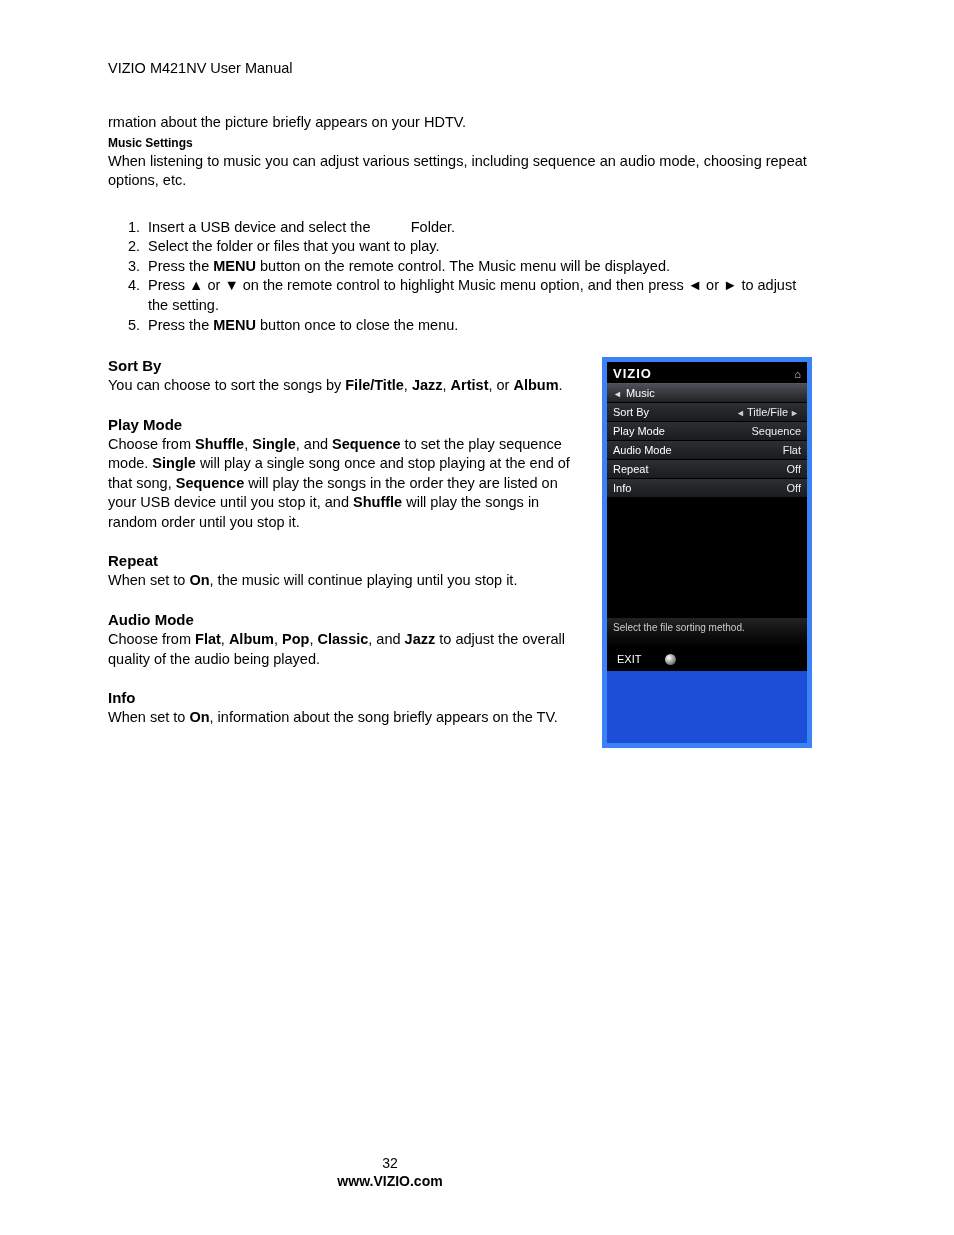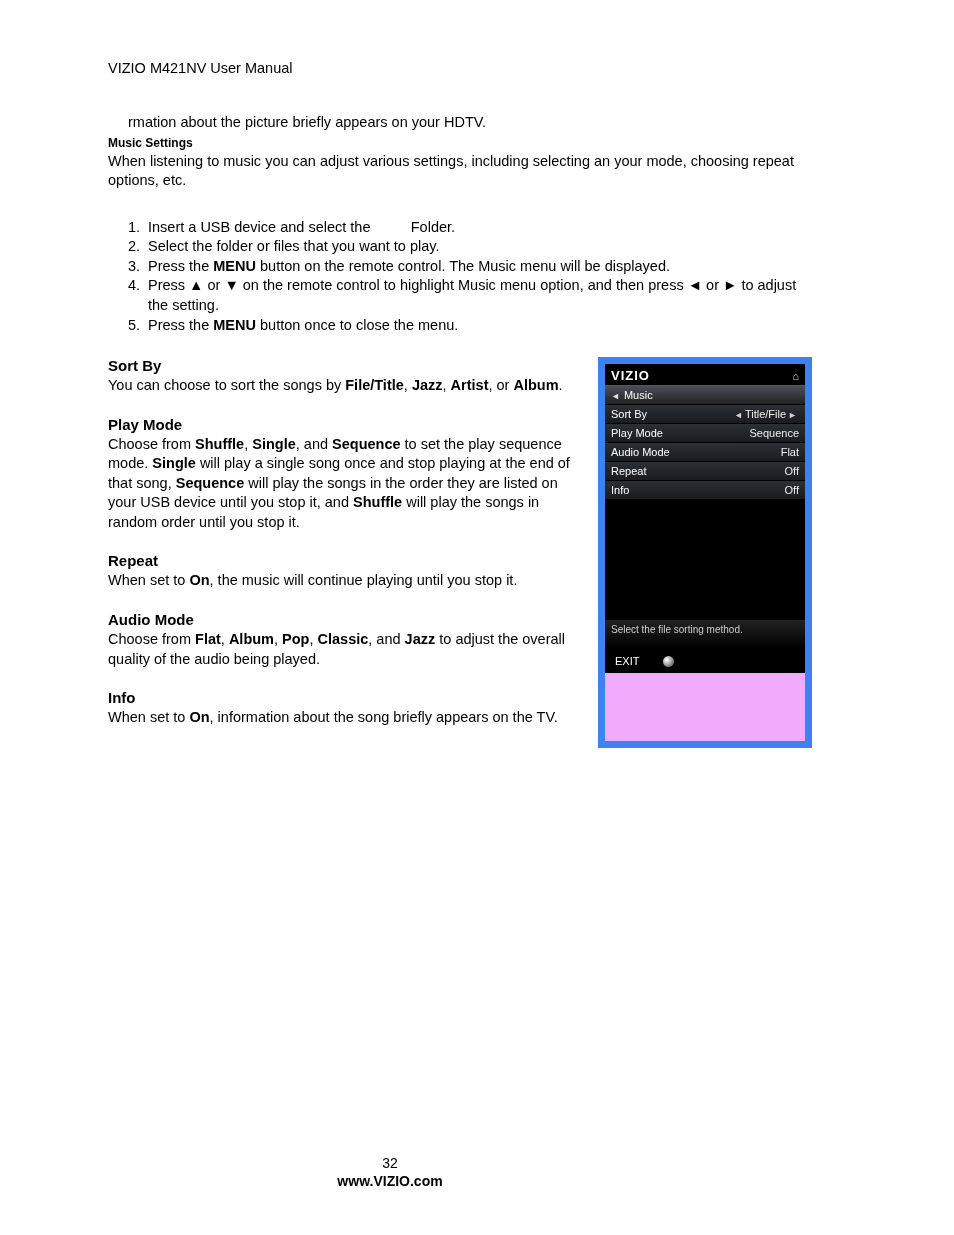--- a/index.html
+++ b/index.html
@@ -16,21 +16,20 @@
   .page {
     padding: 60px 70px 0 108px;
     box-sizing: border-box;
     width: 882px;
   }
   .header {
     margin-bottom: 38px;
   }
   .fragment {
     margin-bottom: 6px;
-    margin-left: 20px;
   }
   h2.section {
     font-size: 12px;
     font-weight: bold;
     margin: 0 0 2px 0;
   }
   .intro {
     margin: 0 0 28px 0;
     line-height: 1.3;
   }
@@ -56,24 +55,24 @@
   }
   .para {
     margin: 0 0 20px 0;
     line-height: 1.35;
   }
   .strong { font-weight: bold; }
 
   
   .osd {
     width: 200px;
-    background: #f0abfc;
+    background: #1d4ed8;
     color: #fff;
     font-size: 11px;
-    border: 7px solid #3b82f6;
+    border: 5px solid #3b82f6;
     flex-shrink: 0;
   }
   .osd-top {
     display: flex;
     align-items: center;
     justify-content: space-between;
     padding: 4px 6px 2px 6px;
     background: #000;
   }
   .osd-logo {
@@ -139,21 +138,21 @@
 </style>
 </head>
 <body>
 
 <div class="page">
   <div class="header">VIZIO M421NV User Manual</div>
 
   <div class="fragment">rmation about the picture briefly appears on your HDTV.</div>
 
   <h2 class="section">Music Settings</h2>
-  <p class="intro">When listening to music you can adjust various settings, including selecting an your mode, choosing repeat options, etc.</p>
+  <p class="intro">When listening to music you can adjust various settings, including sequence an audio mode, choosing repeat options, etc.</p>
 
   <ol class="steps">
     <li><span>Insert a USB device and select the </span><span>&nbsp;&nbsp;&nbsp;&nbsp;&nbsp;&nbsp;&nbsp;&nbsp;</span><span> Folder.</span></li>
     <li>Select the folder or files that you want to play.</li>
     <li><span>Press the </span><span class="strong">MENU</span><span> button on the remote control. The Music menu will be displayed.</span></li>
     <li>Press ▲ or ▼ on the remote control to highlight Music menu option, and then press ◄ or ► to adjust the setting.</li>
     <li><span>Press the </span><span class="strong">MENU</span><span> button once to close the menu.</span></li>
   </ol>
 
   <div class="cols">

